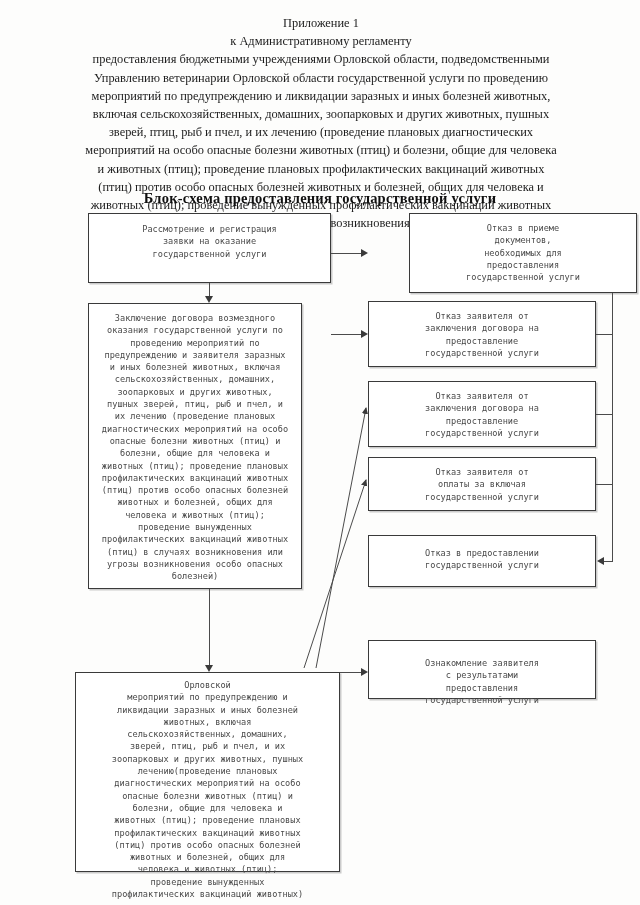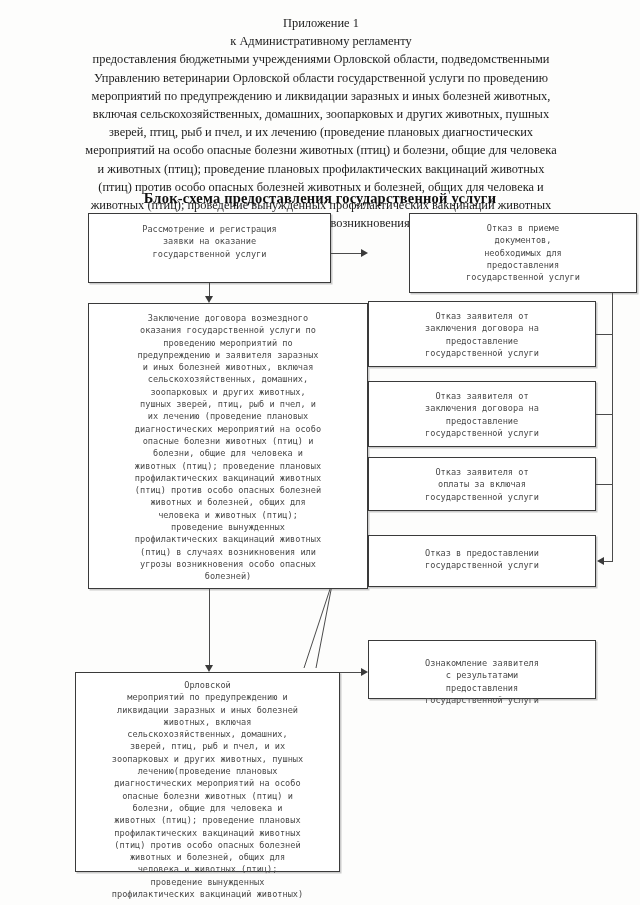--- a/index.html
+++ b/index.html
@@ -61,21 +61,21 @@
     text-align: center;
     padding: 5px 6px 4px 6px;
     box-shadow: 1.5px 1.5px 0 rgba(90,90,90,0.30);
   }
   .fbox .bt {
     display: block;
   }
 
   
   #box-review      { left: 88px;  top: 213px; width: 243px; height: 70px; padding-top: 9px; }
-  #box-contract    { left: 88px;  top: 303px; width: 280px; height: 286px; padding-top: 8px; }
+  #box-contract    { left: 88px;  top: 303px; width: 214px; height: 286px; padding-top: 8px; }
   #box-measures    { left: 75px;  top: 672px; width: 265px; height: 200px; padding-top: 6px; }
 
   #box-refuse-docs { left: 361px; top: 213px; width: 228px; height: 80px; padding-top: 8px; margin-left: 48px; }
   #box-refuse-c1   { left: 368px; top: 301px; width: 228px; height: 66px; padding-top: 8px; }
   #box-refuse-c2   { left: 368px; top: 381px; width: 228px; height: 66px; padding-top: 8px; }
   #box-refuse-pay  { left: 368px; top: 457px; width: 228px; height: 54px; padding-top: 8px; }
   #box-refuse-serv { left: 368px; top: 535px; width: 228px; height: 52px; padding-top: 11px; }
   #box-inform      { left: 368px; top: 640px; width: 228px; height: 59px; padding-top: 16px; }
 
   

